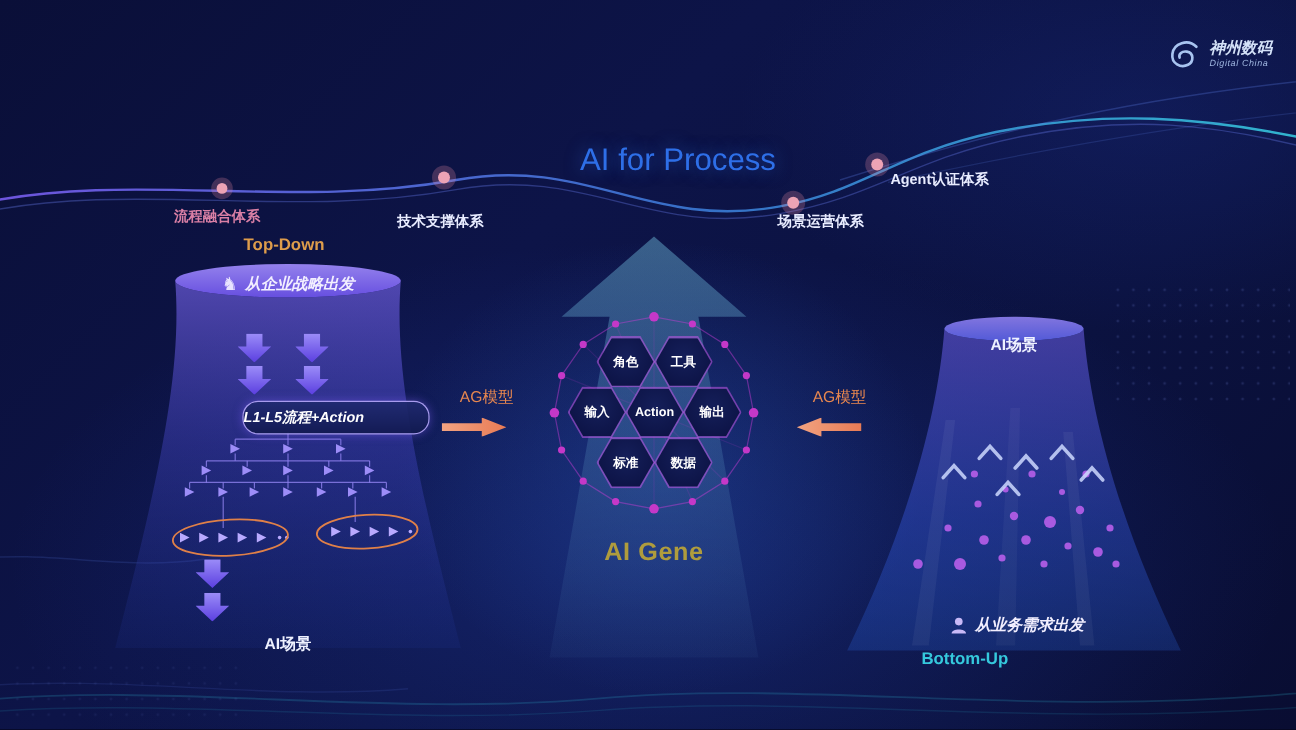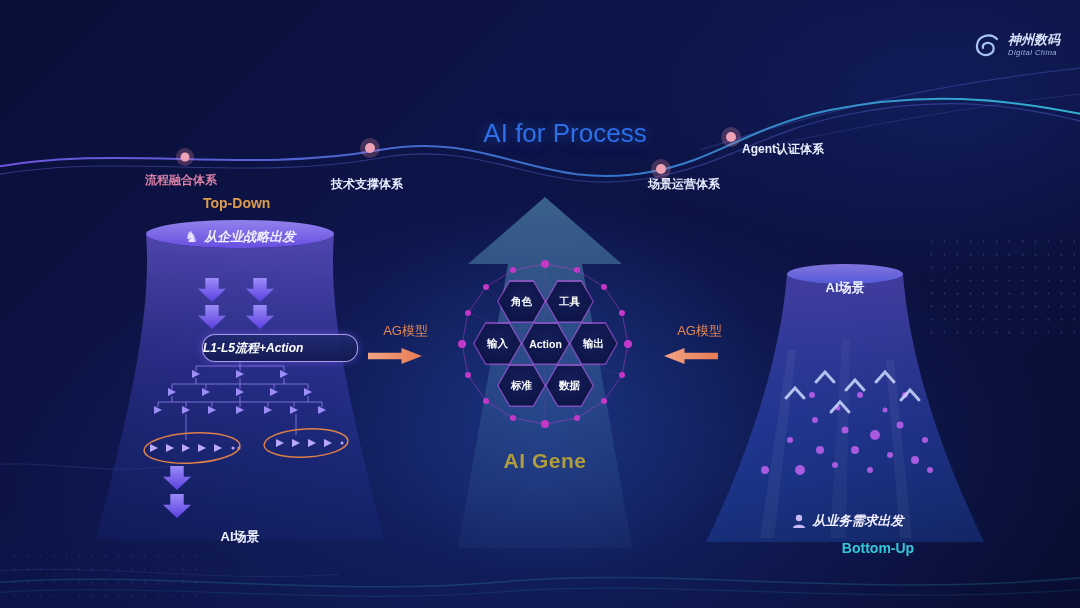--- a/index.html
+++ b/index.html
@@ -23,21 +23,21 @@
   .logo-name{font-size:13px;font-weight:bold;color:#d4e2f8;line-height:1.1;}
   .logo-sub{font-size:7.5px;color:#9fb6e0;letter-spacing:.5px;}
   .curve-label{font-size:12px;font-weight:bold;color:#e8ecff;}
   .l1{left:145px;top:172px;color:#d97fa5;}
   .l2{left:331px;top:176px;}
   .l3{left:648px;top:176px;}
   .l4{left:742px;top:141px;}
   .center-heading{left:460px;top:118px;width:210px;text-align:center;font-size:26px;font-weight:normal;
     color:#2e6fe8;text-shadow:0 0 14px rgba(46,111,232,.55);}
   .topdown{left:203px;top:195px;font-size:14px;font-weight:bold;color:#de9c4b;}
-  .bottomup{left:828px;top:540px;width:100px;text-align:center;font-size:14px;font-weight:bold;color:#35c8dc;}
+  .bottomup{left:754px;top:540px;width:100px;text-align:center;font-size:14px;font-weight:bold;color:#35c8dc;}
   .strategy{left:160px;top:228px;width:160px;display:flex;align-items:center;justify-content:center;gap:6px;
     font-size:13px;font-weight:bold;color:#f2efff;z-index:3;}
   .knight{font-size:15px;color:#e9e4ff;}
   .pill{left:163px;top:334px;width:154px;height:26px;line-height:26px;text-align:left;border-radius:13px;
     background:linear-gradient(180deg, rgba(32,42,112,.92), rgba(18,26,80,.92));
     border:1px solid rgba(185,170,255,.9);box-shadow:0 0 8px rgba(120,90,240,.5);
     font-size:12px;font-weight:bold;color:#fff;z-index:3;margin-left:39px;}
   .scene-left{left:190px;top:528px;width:100px;text-align:center;font-size:13px;font-weight:bold;color:#eef1ff;}
   .scene-right{left:795px;top:279px;width:100px;text-align:center;font-size:13px;font-weight:bold;color:#eef1ff;}
   .needs{left:772px;top:493px;width:150px;display:flex;align-items:center;justify-content:center;gap:6px;

